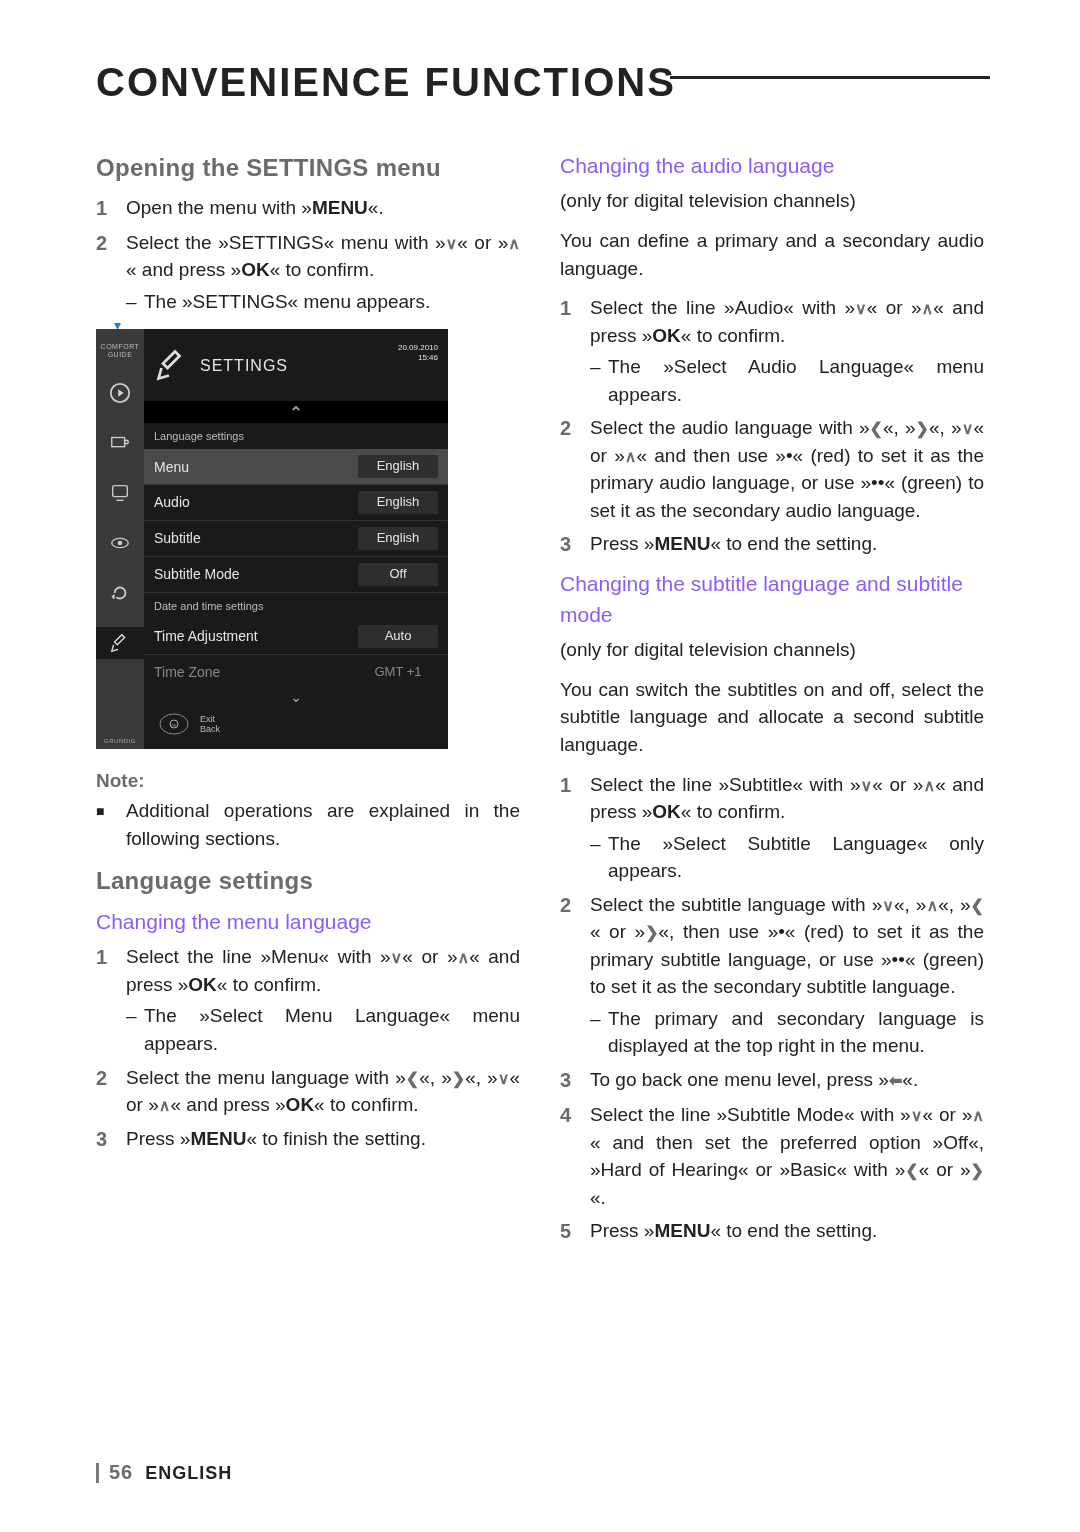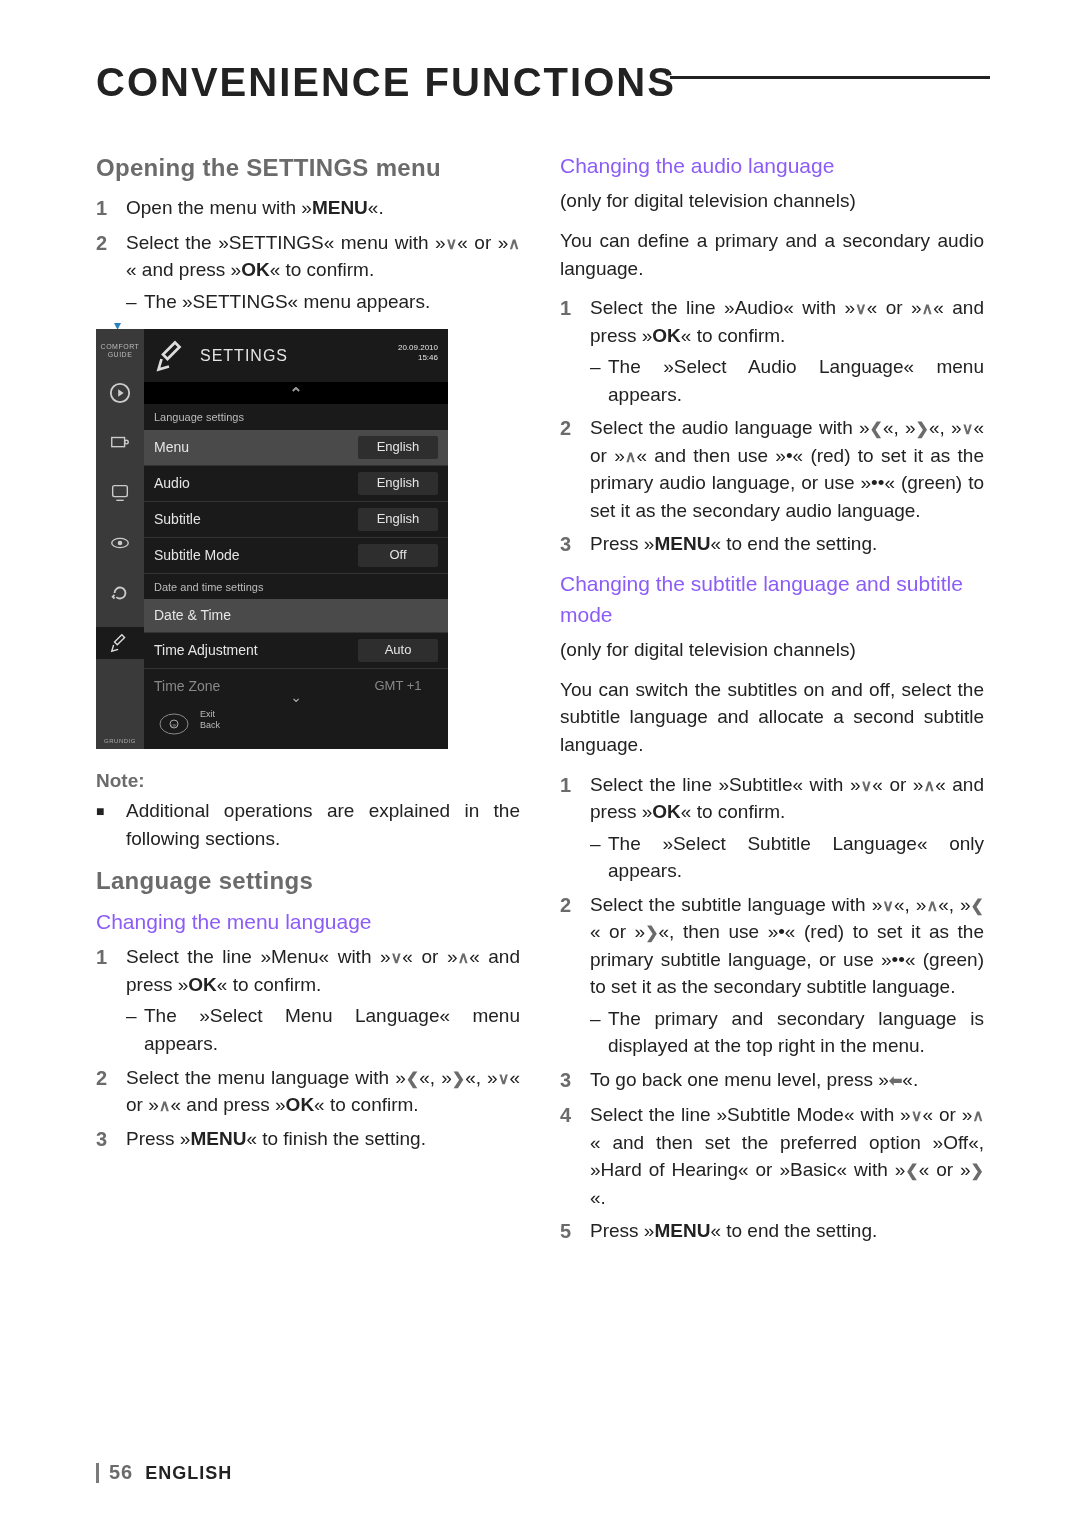--- a/index.html
+++ b/index.html
@@ -246,21 +246,21 @@
     color: #999;
   }
   .osd-row.nounder { border-bottom: none; }
   .osd-footer {
     margin-top: auto;
     padding: 6px 10px 10px;
     position: relative;
     font-size: 10px;
     color: #bbb;
     display: flex;
-    align-items: flex-start;
+    align-items: center;
     gap: 6px;
   }
   .osd-footer svg { width: 40px; height: 30px; }
   .osd-footer .lbls { line-height: 1.2; font-size: 9px; }
   .osd-chev {
     position: absolute;
     left: 50%;
     transform: translateX(-50%);
     bottom: 42px;
     color: #aaa;
@@ -365,24 +365,20 @@
             </div>
           <div class="osd-row">
               <span>Subtitle</span>
               <span class="val">English</span>
             </div>
           <div class="osd-row">
               <span>Subtitle Mode</span>
               <span class="val">Off</span>
             </div>
           <div class="osd-section">Date and time settings</div>
-          <div class="osd-row highlight plain">
-              <span>Date &amp; Time</span>
-              <span class="val"></span>
-            </div>
           <div class="osd-row">
               <span>Time Adjustment</span>
               <span class="val">Auto</span>
             </div>
           <div class="osd-row plain nounder">
               <span style="color:#888">Time Zone</span>
               <span class="val" style="color:#888">GMT +1</span>
             </div>
           <div class="osd-chev">⌄</div>
           <div class="osd-footer">

